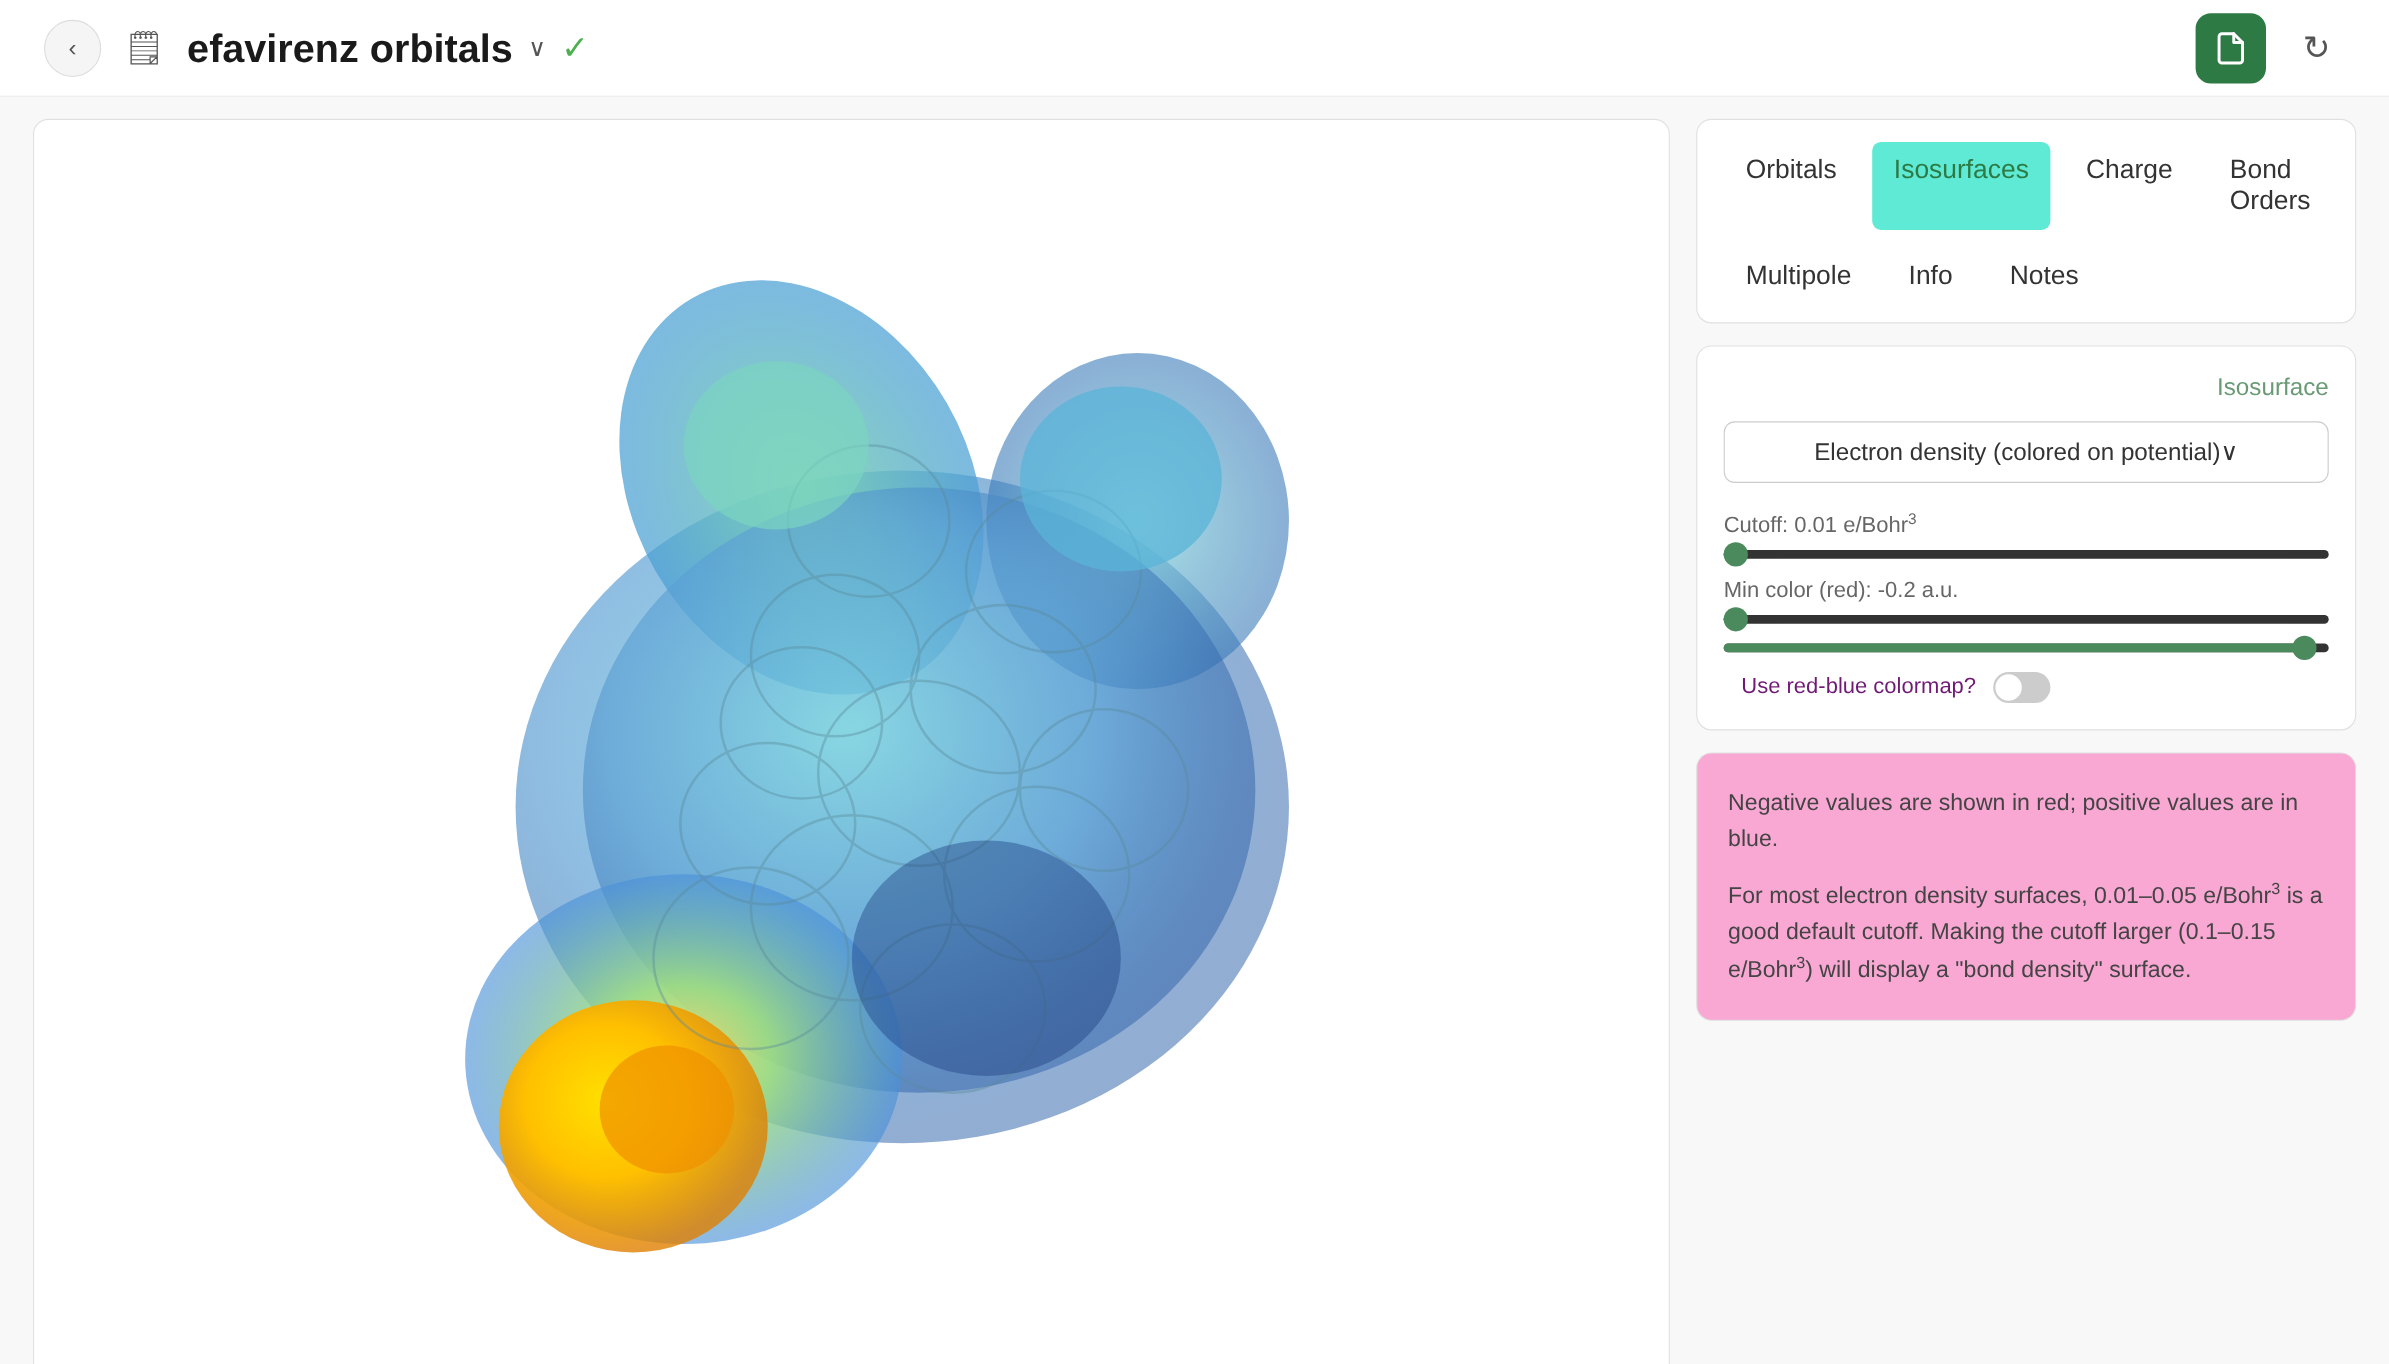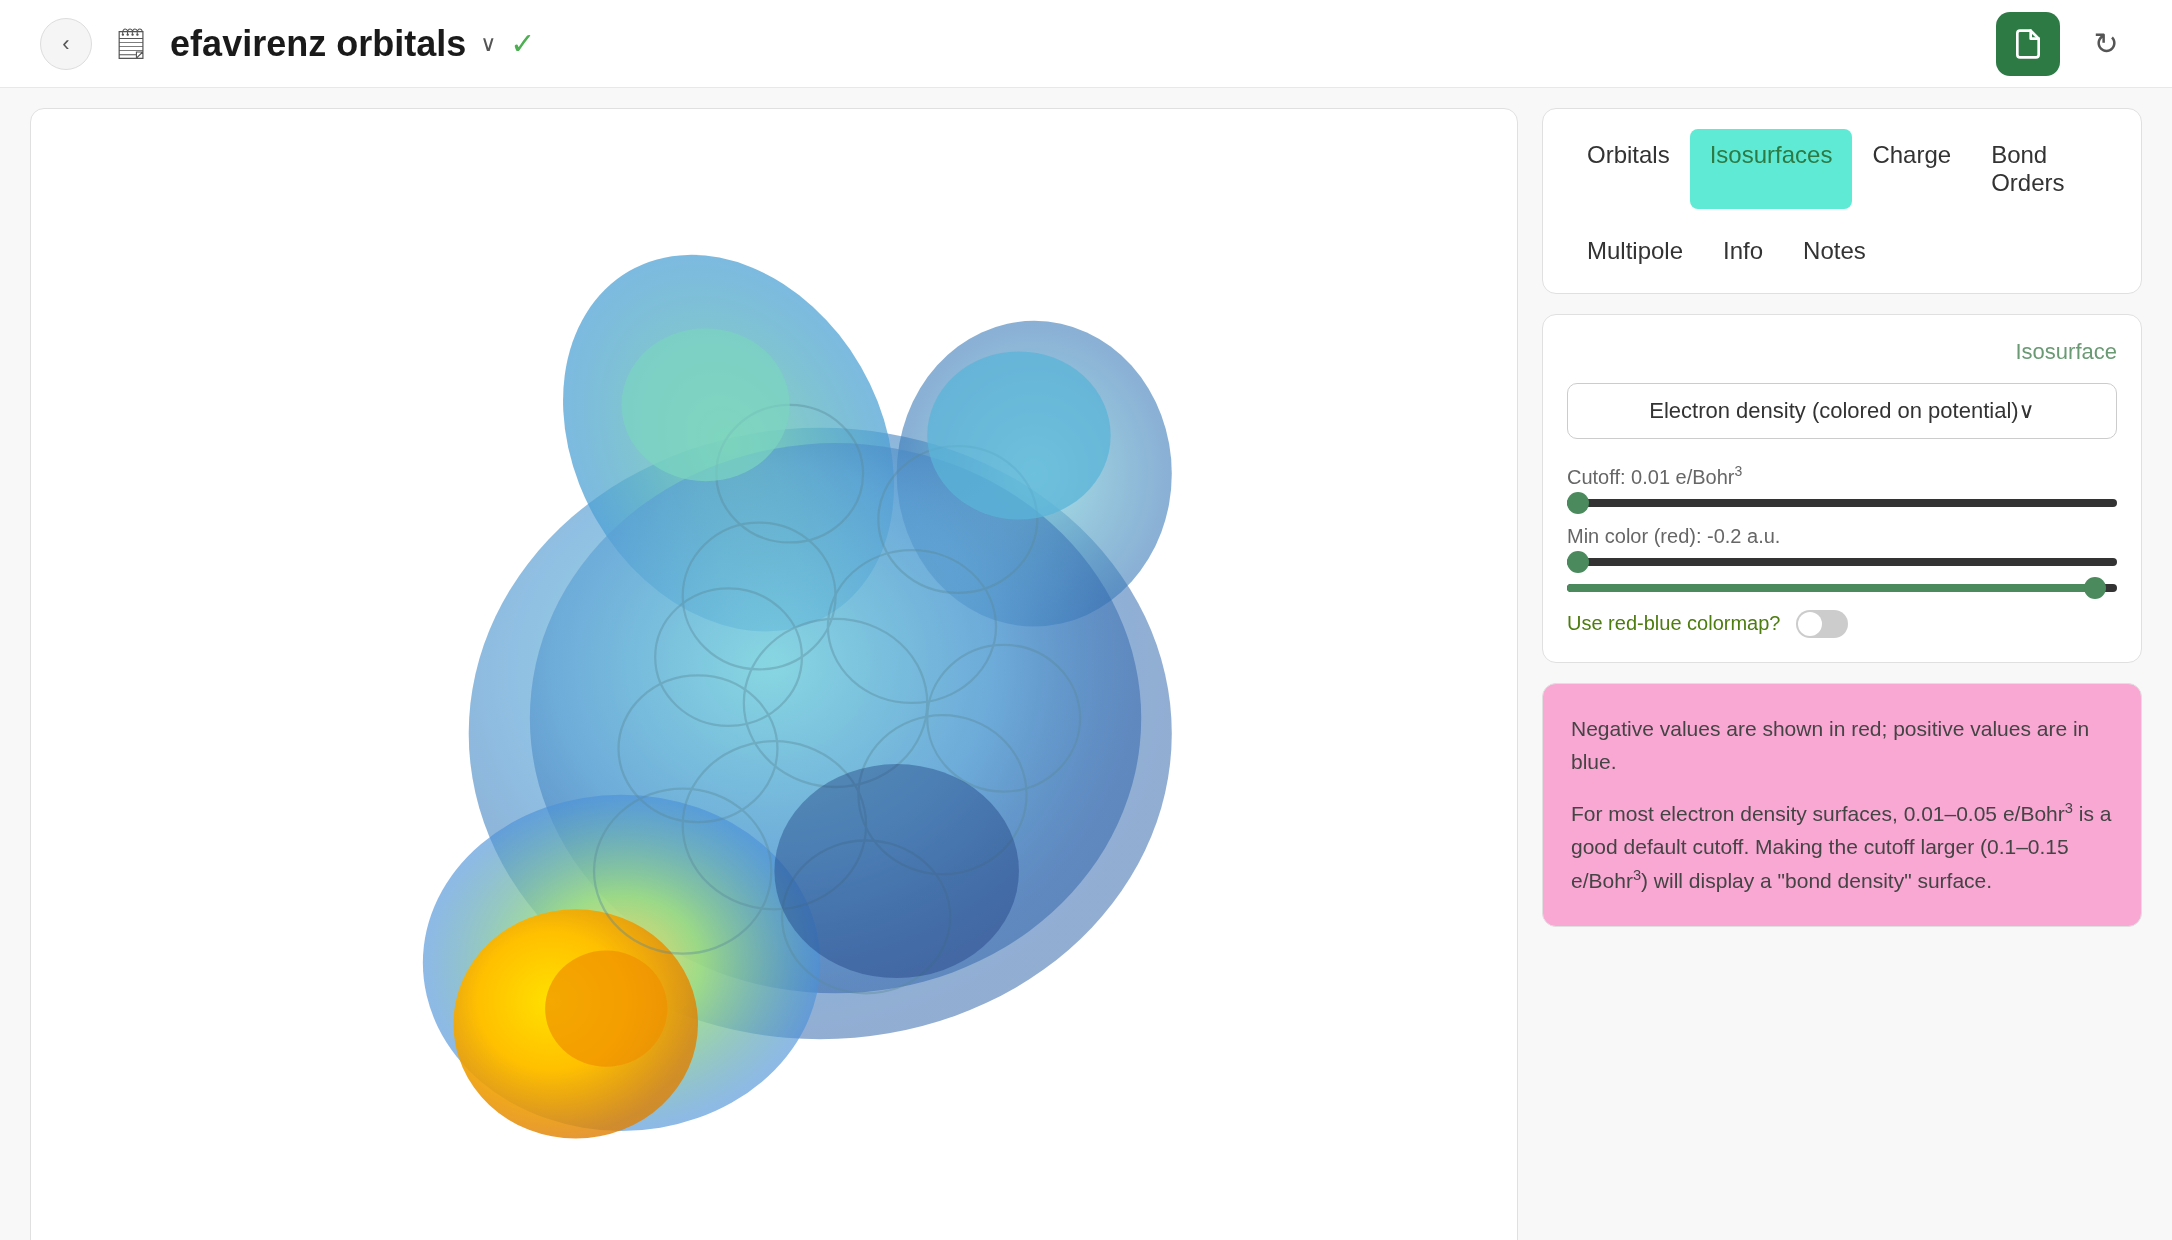--- a/index.html
+++ b/index.html
@@ -155,21 +155,21 @@
     
     .tabs-container {
       background: #ffffff;
       border: 1px solid #e0e0e0;
       border-radius: 14px;
       padding: 20px 24px 0;
     }
 
     .tab-row {
       display: flex;
-      gap: 0;
+      gap: 12px;
       margin-bottom: 16px;
     }
 
     .tab-item {
       padding: 12px 20px;
       font-size: 24px;
       color: #333;
       cursor: pointer;
       border-radius: 8px;
       font-weight: 400;
@@ -250,21 +250,22 @@
 
     .toggle-row {
       display: flex;
       align-items: center;
       gap: 16px;
       margin-top: 8px;
     }
 
     .toggle-label {
       font-size: 20px;
-      color: #4d7c0f;
+      color: #701a75;
+      margin-left: 16px;
     }
 
     .toggle-switch {
       width: 52px;
       height: 28px;
       background: #ccc;
       border-radius: 14px;
       position: relative;
       cursor: pointer;
     }

